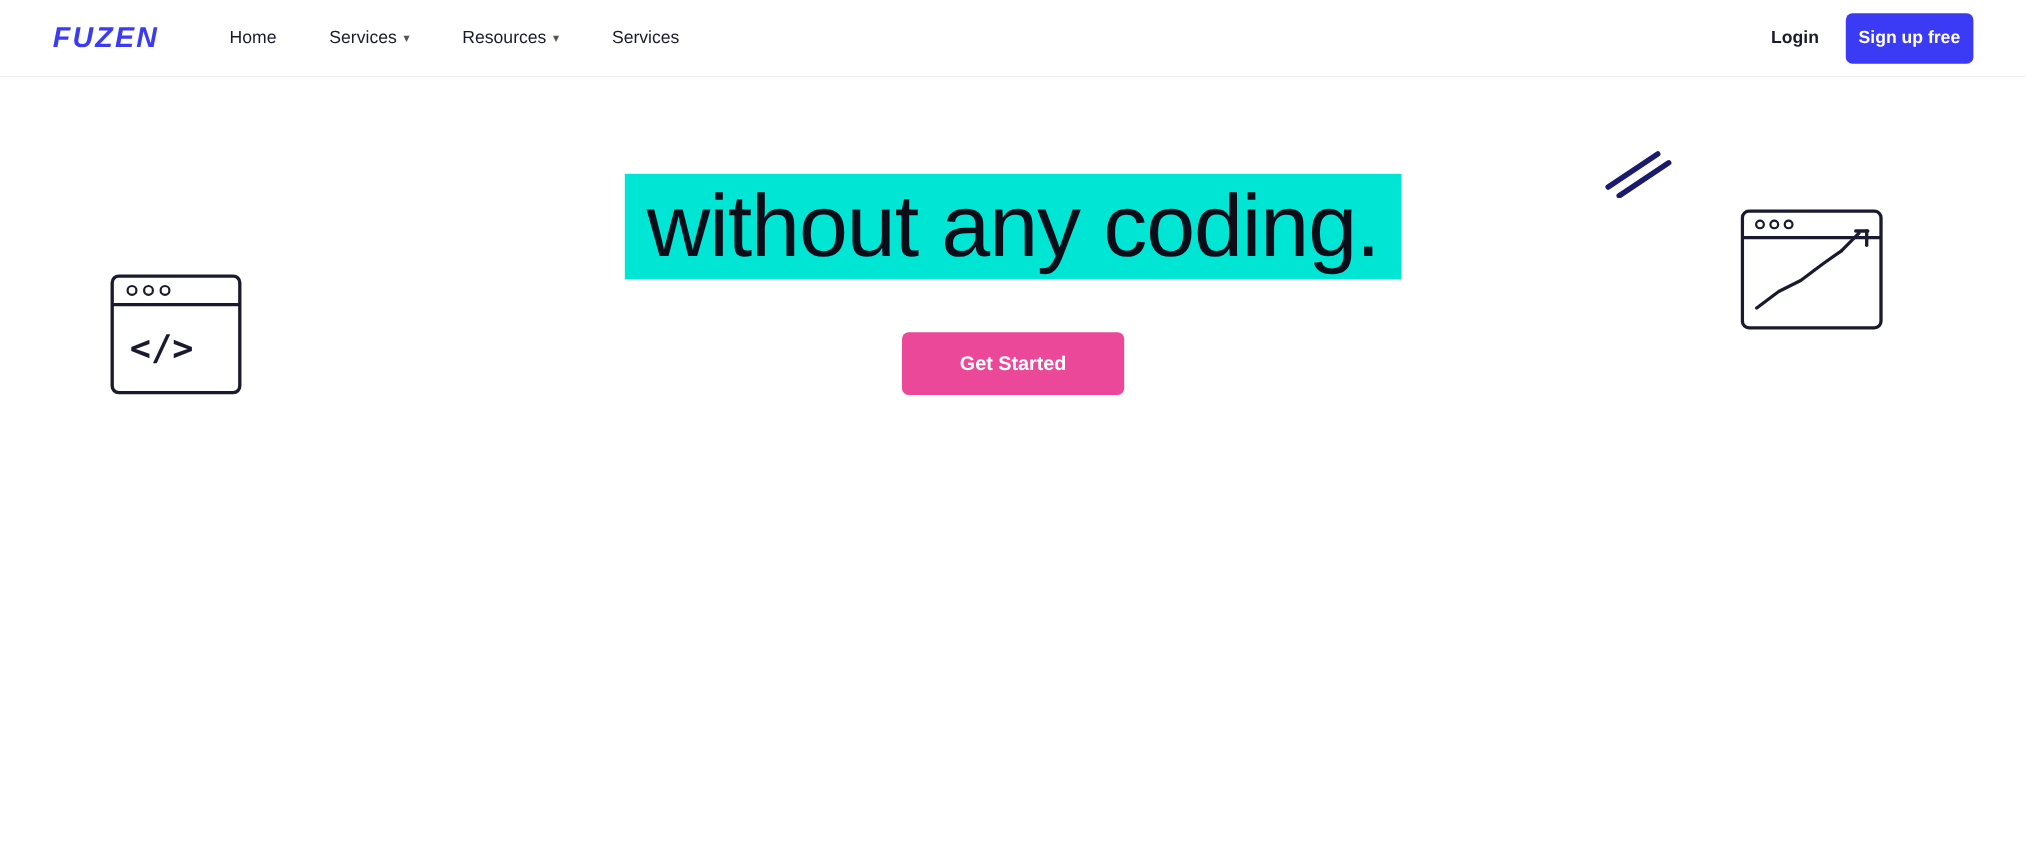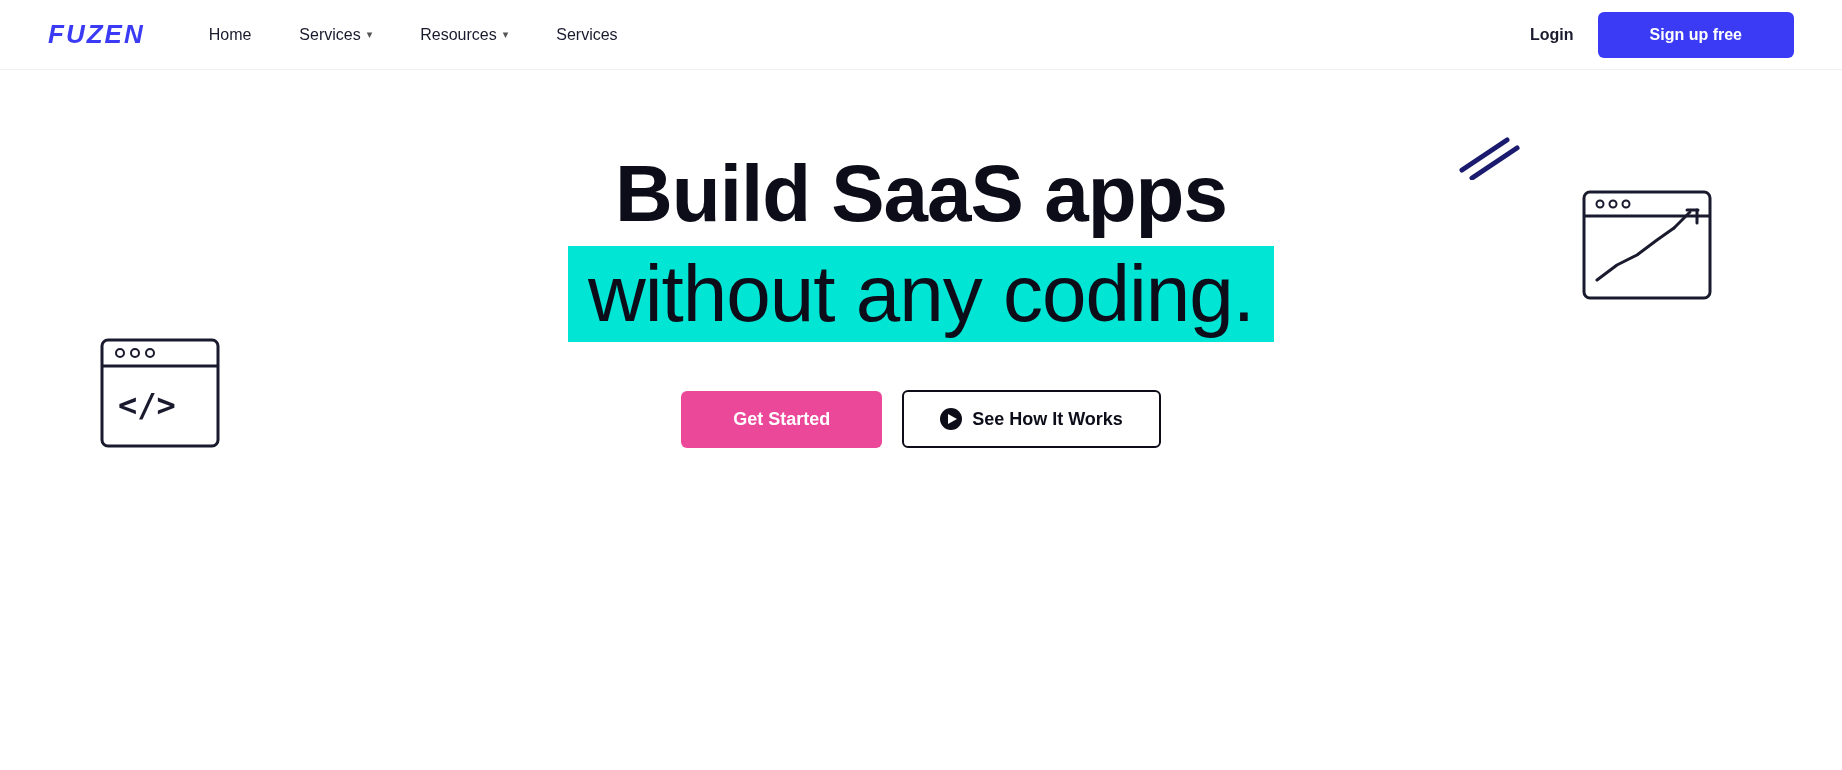--- a/index.html
+++ b/index.html
@@ -63,21 +63,21 @@
       font-weight: 600;
       background: none;
       border: none;
       cursor: pointer;
     }
     .btn-signup {
       background: #3b3bf5;
       color: #fff;
       font-size: 16px;
       font-weight: 700;
-      padding: 14px 52px;
+      padding: 14px 12px;
       border: none;
       border-radius: 6px;
       cursor: pointer;
     }
 
     
     .hero {
       position: relative;
       display: flex;
       flex-direction: column;
@@ -237,35 +237,28 @@
 <section class="hero">
 
   <div class="deco-squiggle">
     <svg viewBox="0 0 70 50" fill="none" xmlns="http://www.w3.org/2000/svg">
       <line x1="10" y1="40" x2="55" y2="10" stroke="#1a1a6e" stroke-width="5" stroke-linecap="round"></line>
       <line x1="20" y1="48" x2="65" y2="18" stroke="#1a1a6e" stroke-width="5" stroke-linecap="round"></line>
     </svg>
   </div>
 
   <div>
-    <div class="hero-title-line1">Build SaaS apps</div>
     <div class="hero-title-line2-wrapper">
       <span class="hero-title-line2">without any coding.</span>
     </div>
   </div>
 
 
   <div class="hero-buttons">
     <button class="btn-get-started">Get Started</button>
-    <button class="btn-see-how">
-      <span class="play-icon">
-        <span class="play-triangle"></span>
-      </span>
-      <span>See How It Works</span>
-    </button>
   </div>
 
   <div class="deco-code">
     <svg viewBox="0 0 120 110" fill="none" xmlns="http://www.w3.org/2000/svg">
 
       <rect x="2" y="2" width="116" height="106" rx="6" stroke="#1a1a2e" stroke-width="3" fill="none"></rect>
 
       <line x1="2" y1="28" x2="118" y2="28" stroke="#1a1a2e" stroke-width="3"></line>
 
       <circle cx="20" cy="15" r="4" fill="none" stroke="#1a1a2e" stroke-width="2"></circle>

